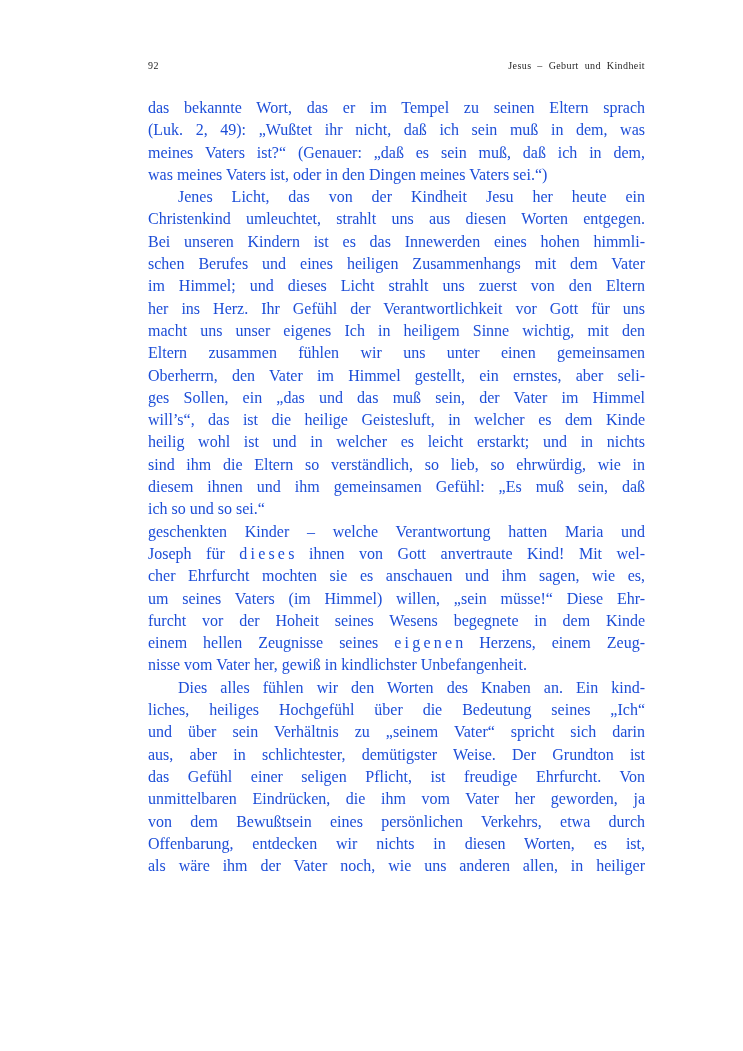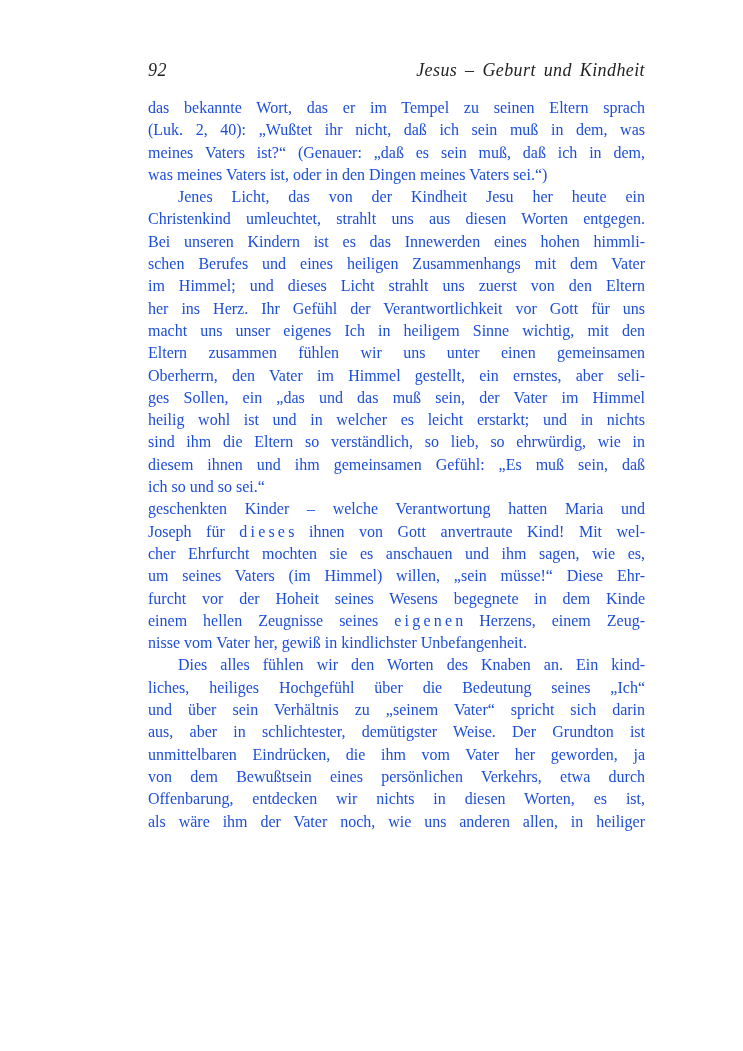--- a/index.html
+++ b/index.html
@@ -12,23 +12,22 @@
     position: relative;
     width: 743px; height: 1051px;
     background: #ffffff;
     color: #1f1f1f;
     overflow: hidden;
   }
   .page-header {
     position: absolute;
     left: 148px; top: 60px;
     width: 497px; height: 20px;
-    font-size: 18px;
+    font-size: 10px;
     letter-spacing: 0.4px;
-    font-style: italic;
   }
   .page-number {
     position: absolute; left: 0; top: 0;
   }
   .running-title {
     display: block;
     text-align: right;
     word-spacing: 3px;
   }
   .text-block {
@@ -51,46 +50,48 @@
 </head>
 <body>
 
 <div class="page">
   <header class="page-header">
     <span class="page-number">92</span>
     <span class="running-title">Jesus – Geburt und Kindheit</span>
   </header>
   <main class="text-block">
       <div class="line">das bekannte Wort, das er im Tempel zu seinen Eltern sprach</div>
-      <div class="line">(Luk. 2, 40): „Wußtet ihr nicht, daß ich sein muß in dem, was</div>
+      <div class="line">(Luk. 2, 49): „Wußtet ihr nicht, daß ich sein muß in dem, was</div>
       <div class="line">meines Vaters ist?“ (Genauer: „daß es sein muß, daß ich in dem,</div>
       <div class="line flush">was meines Vaters ist, oder in den Dingen meines Vaters sei.“)</div>
       <div class="line indent">Jenes Licht, das von der Kindheit Jesu her heute ein</div>
       <div class="line">Christenkind umleuchtet, strahlt uns aus diesen Worten entgegen.</div>
       <div class="line">Bei unseren Kindern ist es das Innewerden eines hohen himmli-</div>
       <div class="line">schen Berufes und eines heiligen Zusammenhangs mit dem Vater</div>
       <div class="line">im Himmel; und dieses Licht strahlt uns zuerst von den Eltern</div>
       <div class="line">her ins Herz. Ihr Gefühl der Verantwortlichkeit vor Gott für uns</div>
       <div class="line">macht uns unser eigenes Ich in heiligem Sinne wichtig, mit den</div>
       <div class="line">Eltern zusammen fühlen wir uns unter einen gemeinsamen</div>
       <div class="line">Oberherrn, den Vater im Himmel gestellt, ein ernstes, aber seli-</div>
       <div class="line">ges Sollen, ein „das und das muß sein, der Vater im Himmel</div>
+      <div class="line">will’s“, das ist die heilige Geistesluft, in welcher es dem Kinde</div>
       <div class="line">heilig wohl ist und in welcher es leicht erstarkt; und in nichts</div>
       <div class="line">sind ihm die Eltern so verständlich, so lieb, so ehrwürdig, wie in</div>
       <div class="line">diesem ihnen und ihm gemeinsamen Gefühl: „Es muß sein, daß</div>
       <div class="line flush">ich so und so sei.“</div>
       <div class="line">geschenkten Kinder – welche Verantwortung hatten Maria und</div>
       <div class="line">Joseph für d i e s e s ihnen von Gott anvertraute Kind! Mit wel-</div>
       <div class="line">cher Ehrfurcht mochten sie es anschauen und ihm sagen, wie es,</div>
       <div class="line">um seines Vaters (im Himmel) willen, „sein müsse!“ Diese Ehr-</div>
       <div class="line">furcht vor der Hoheit seines Wesens begegnete in dem Kinde</div>
       <div class="line">einem hellen Zeugnisse seines e i g e n e n Herzens, einem Zeug-</div>
       <div class="line flush">nisse vom Vater her, gewiß in kindlichster Unbefangenheit.</div>
       <div class="line indent">Dies alles fühlen wir den Worten des Knaben an. Ein kind-</div>
       <div class="line">liches, heiliges Hochgefühl über die Bedeutung seines „Ich“</div>
       <div class="line">und über sein Verhältnis zu „seinem Vater“ spricht sich darin</div>
       <div class="line">aus, aber in schlichtester, demütigster Weise. Der Grundton ist</div>
+      <div class="line">das Gefühl einer seligen Pflicht, ist freudige Ehrfurcht. Von</div>
       <div class="line">unmittelbaren Eindrücken, die ihm vom Vater her geworden, ja</div>
       <div class="line">von dem Bewußtsein eines persönlichen Verkehrs, etwa durch</div>
       <div class="line">Offenbarung, entdecken wir nichts in diesen Worten, es ist,</div>
       <div class="line">als wäre ihm der Vater noch, wie uns anderen allen, in heiliger</div>
     </main>
 </div>
 
 </body></html>

